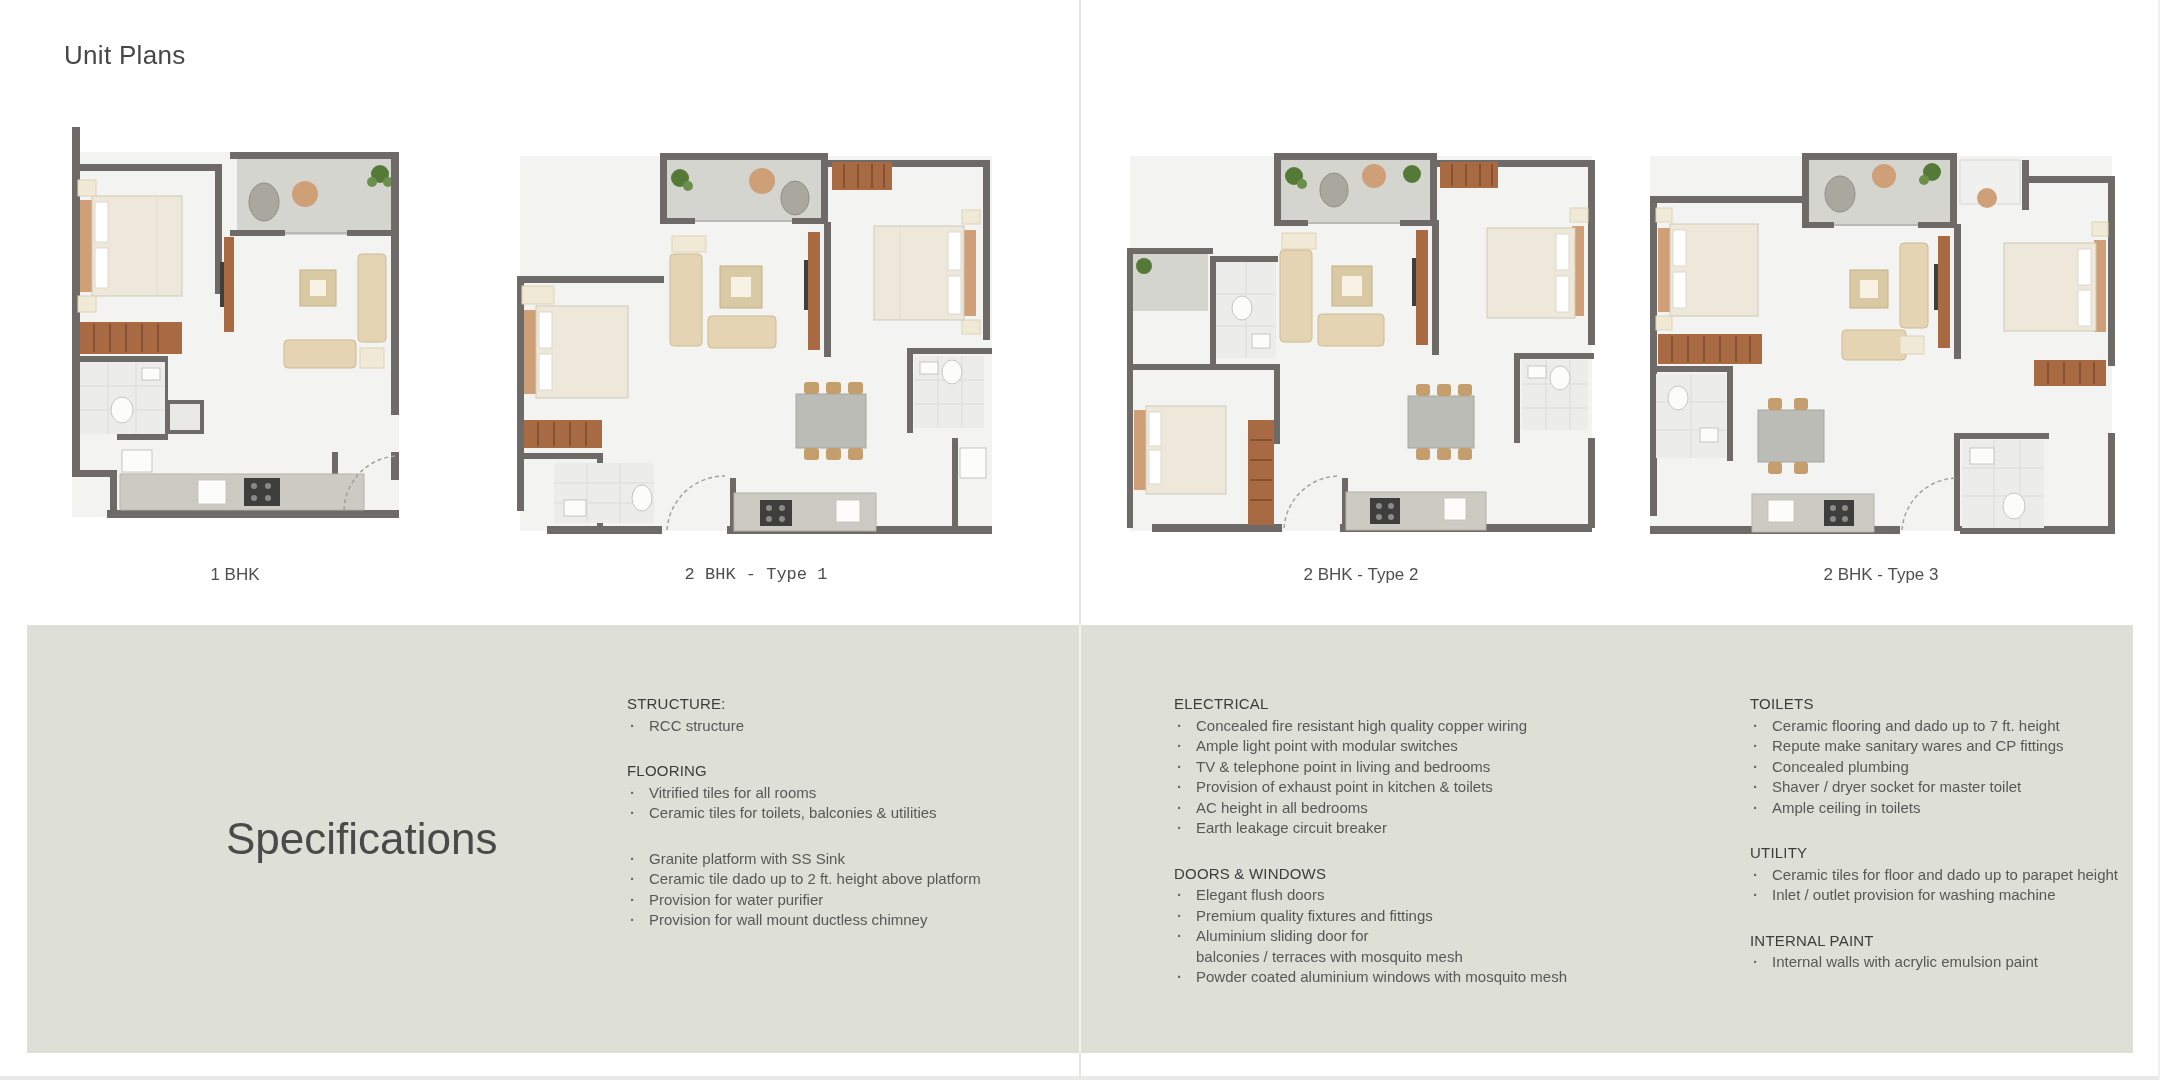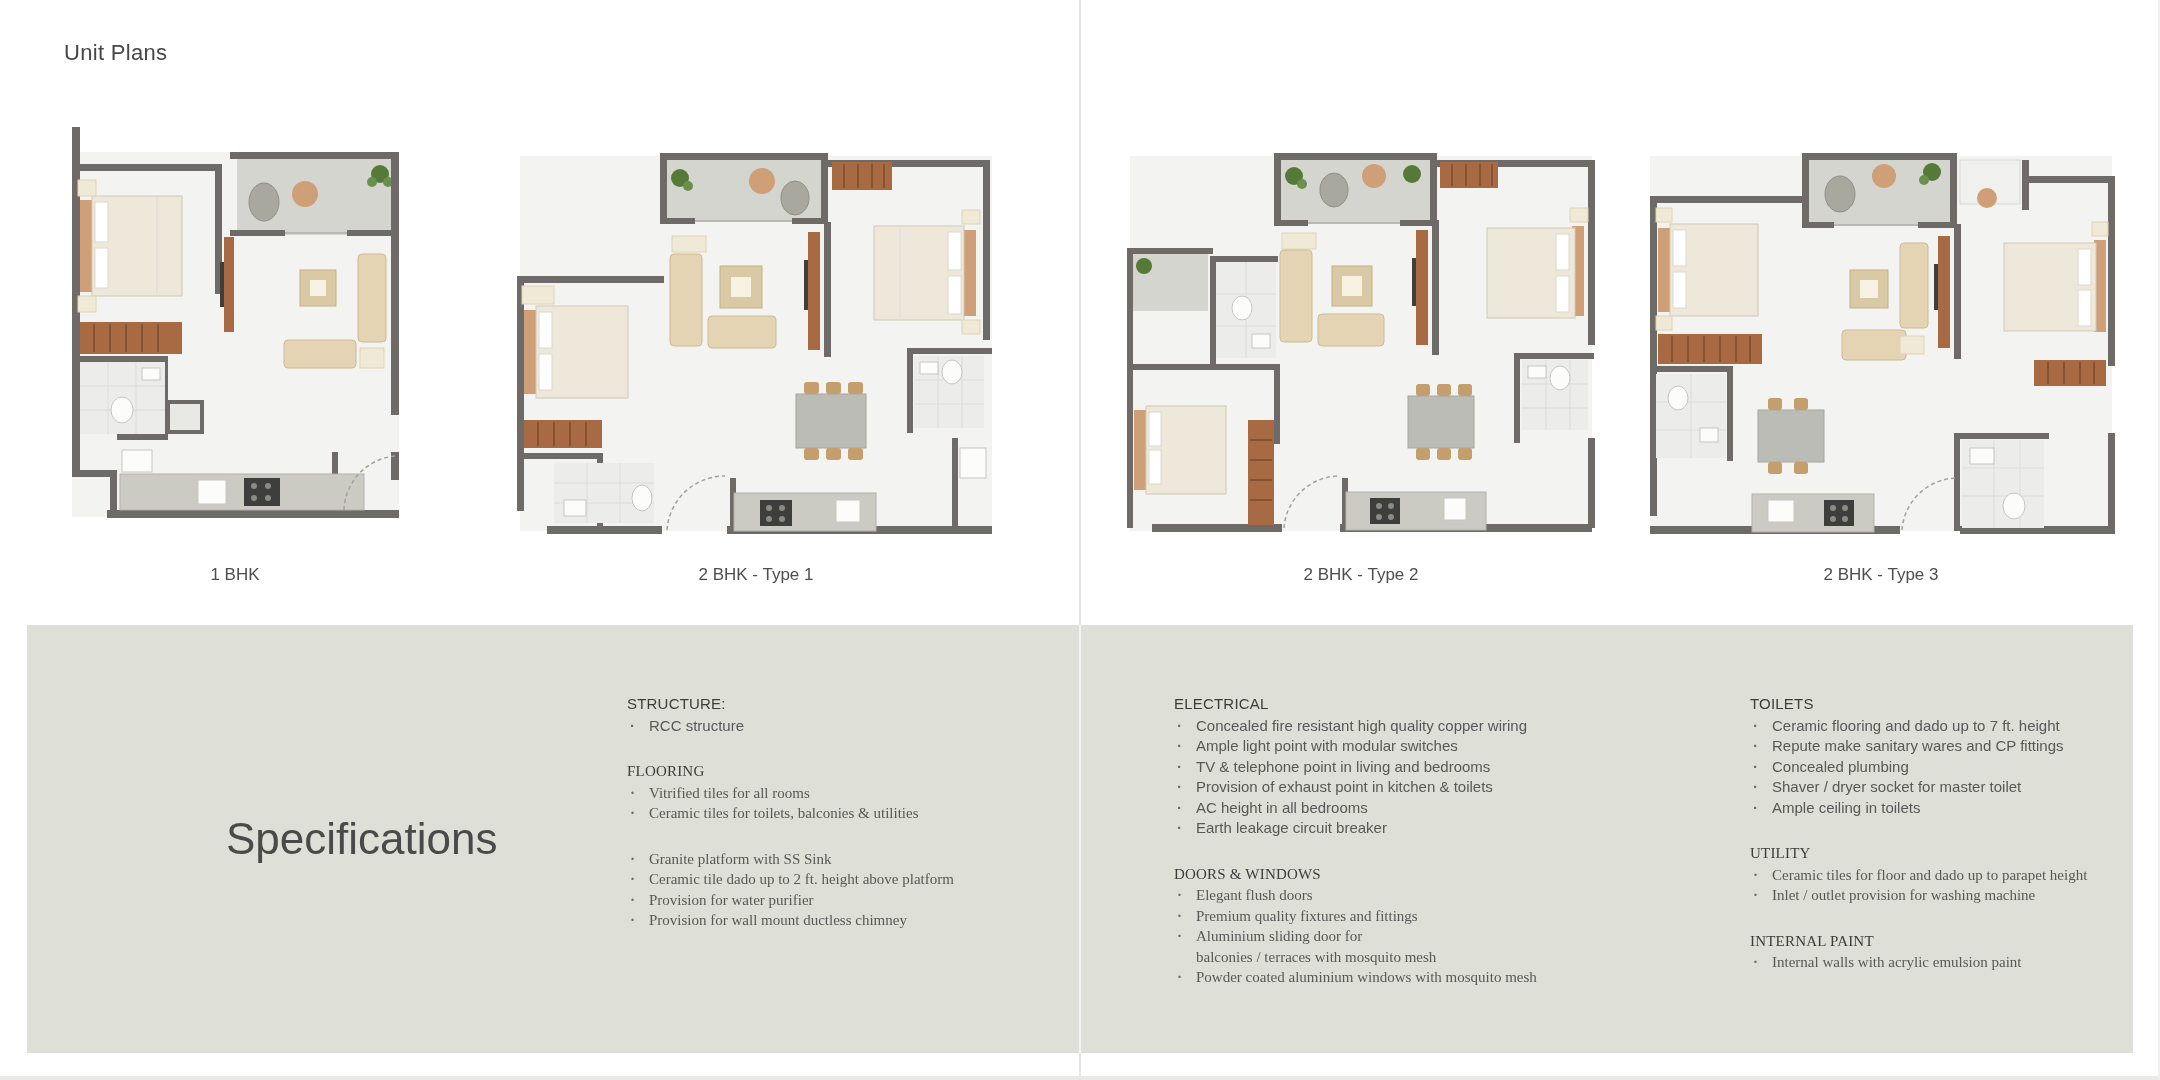--- a/index.html
+++ b/index.html
@@ -5,34 +5,34 @@
   html,body{margin:0;padding:0;background:#fff;}
   .page{position:relative;width:2160px;height:1080px;background:#fff;overflow:hidden;
         font-family:"Liberation Sans","DejaVu Sans",sans-serif;color:#4a4a4a;}
   .abs{position:absolute;}
   
   .divider{position:absolute;left:1079px;top:0;width:2px;height:1080px;background:#e4e4e1;}
   .divider-over-panel{position:absolute;left:1079px;top:625px;width:2px;height:428px;background:rgba(255,255,255,.55);}
   .bottom-edge{position:absolute;left:0;bottom:0;width:2160px;height:4px;background:#e9e9e6;}
   .right-edge{position:absolute;right:0;top:0;width:2px;height:1080px;background:#f0f0ee;}
 
-  .page-title{position:absolute;left:64px;top:40px;font-size:22px;font-weight:300;color:#474747;letter-spacing:.3px;}
+  .page-title{position:absolute;left:64px;top:40px;font-size:26px;font-weight:300;color:#474747;letter-spacing:.3px;}
 
   .plan{position:absolute;}
   .plan svg{display:block;width:100%;height:100%;}
   .caption{position:absolute;top:565px;font-size:17px;color:#4e4e4e;text-align:center;}
 
   .spec-panel{position:absolute;left:27px;top:625px;width:2106px;height:428px;background:var(--panel,#dedfd6);}
   .spec-title{position:absolute;left:226px;top:814px;font-size:44px;font-weight:300;color:#4a4a4a;}
 
   .spec-col{position:absolute;top:694px;font-size:15px;line-height:20.5px;}
   .col-1{left:627px;width:520px;}
   .col-2{left:1174px;width:500px;}
   .col-3{left:1750px;width:470px;}
-  .spec-section + .spec-section{margin-top:25px;font-family:Liberation Serif, serif;}
+  .spec-section + .spec-section{margin-top:25px;}
   .spec-heading{color:#3c3c3c;font-weight:400;letter-spacing:.2px;margin-bottom:1px;}
   .spec-item{position:relative;padding-left:22px;color:#585858;white-space:pre-line;}
   .spec-item .bullet{position:absolute;left:3px;top:0;font-weight:700;color:#6b6b6b;}
   .spec-item .bullet::before{content:"\00b7";}
 
   
   .w{fill:var(--wall,#6e6a67);} .fl{fill:var(--floor,#f3f3f1);} .ba{fill:var(--balc,#d5d5cf);}
   .wd{fill:var(--wood,#a86a42);} .wds{stroke:var(--woodD,#7c4a2a);stroke-width:2;opacity:.75;}
   .bb{fill:var(--bedbase,#ede8da);stroke:#cfc9b6;stroke-width:1;}
   .pw{fill:#ffffff;stroke:#ddd8cc;stroke-width:1;}
@@ -487,21 +487,21 @@
         <ellipse class="fx" cx="372" cy="358" rx="11" ry="13"></ellipse>
         <rect class="fx" x="328" y="300" width="24" height="16"></rect>
       </g>
       <g>
         <path class="arc" d="M260,382 A56,56 0 0 1 316,330"></path>
       </g>
     </svg>
   </div>
 
   <div class="caption abs" style="left:62px;width:346px;">1 BHK</div>
-  <div class="caption abs" style="left:512px;width:488px;">2 BHK - Type 1</div>
+  <div class="caption abs" style="left:512px;width:488px;font-family:Liberation Mono, monospace;">2 BHK - Type 1</div>
   <div class="caption abs" style="left:1122px;width:478px;">2 BHK - Type 2</div>
   <div class="caption abs" style="left:1642px;width:478px;">2 BHK - Type 3</div>
 
   <div class="spec-panel"></div>
   <div class="spec-title">Specifications</div>
 
   <div class="spec-col col-1">
       <div class="spec-section">
         <div class="spec-heading">STRUCTURE:</div>
         <div class="spec-item"><span class="bullet"></span><span>RCC structure</span></div>

